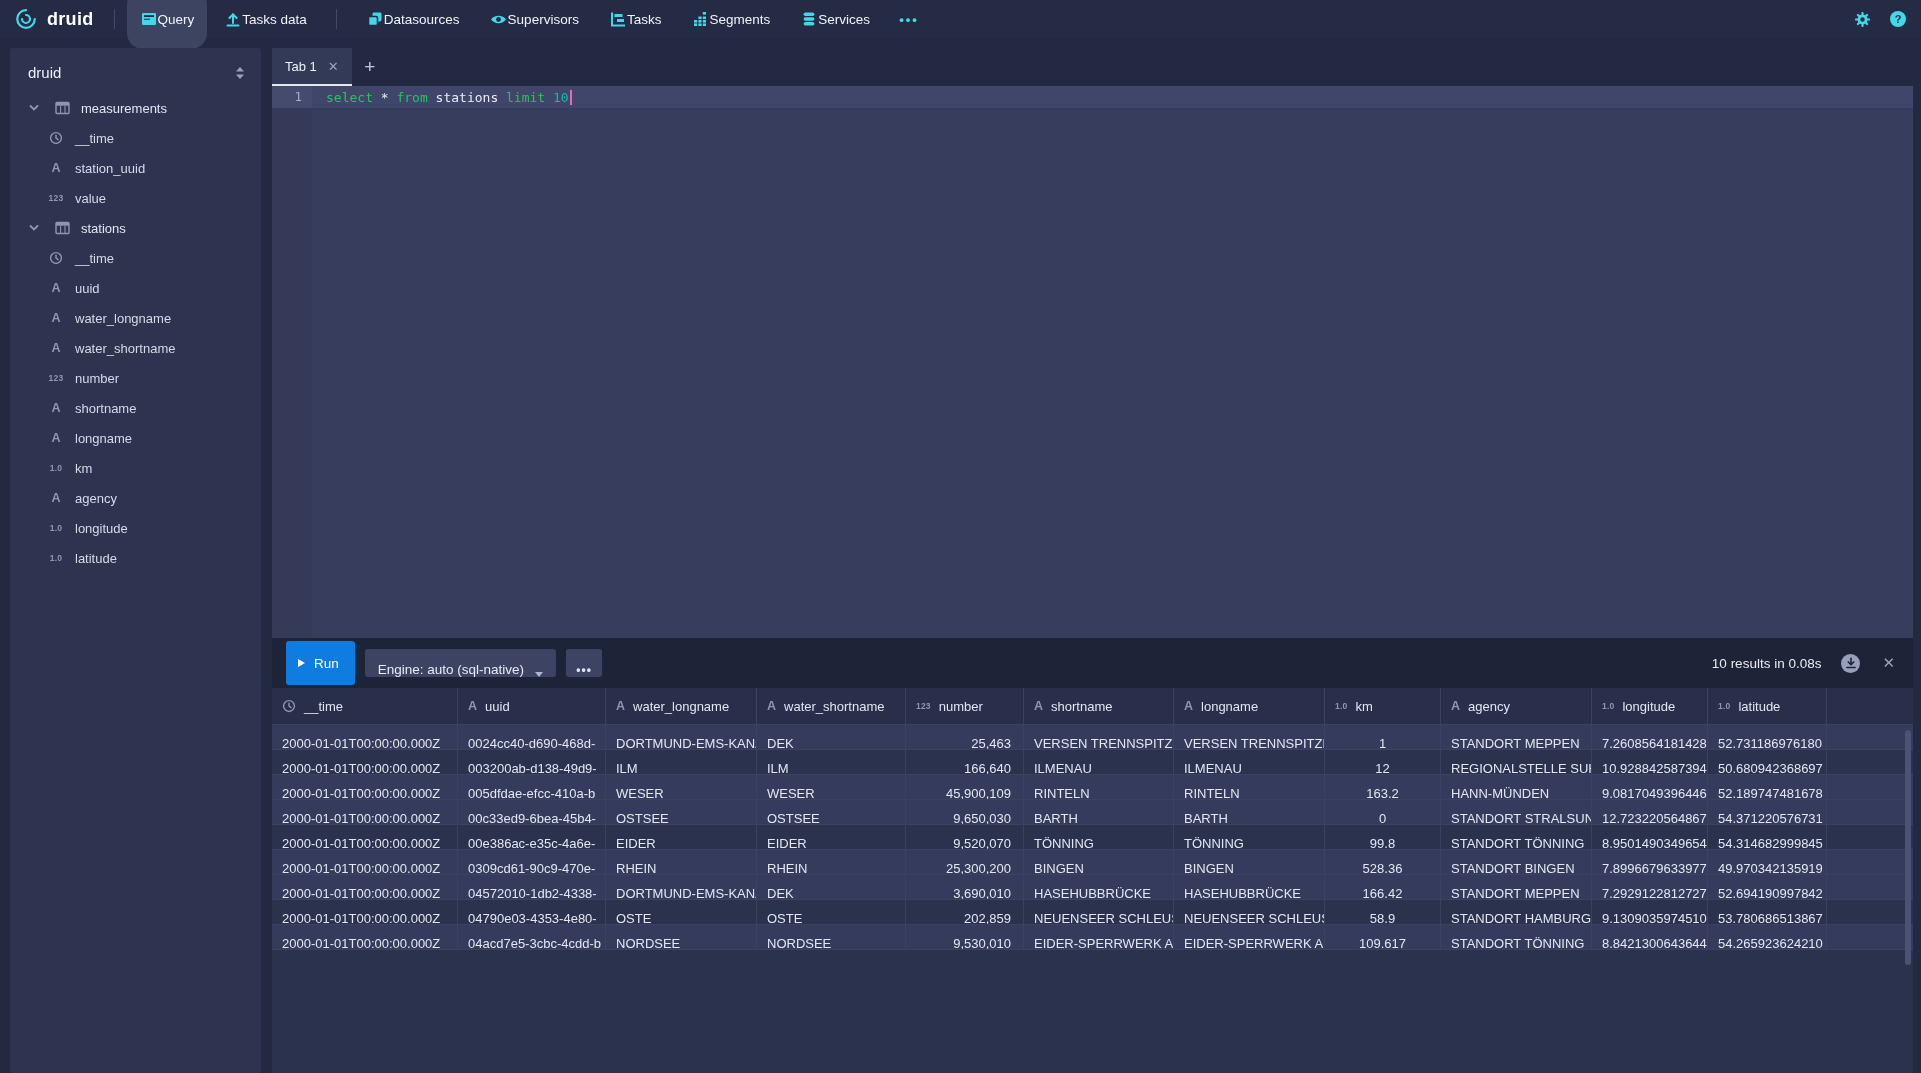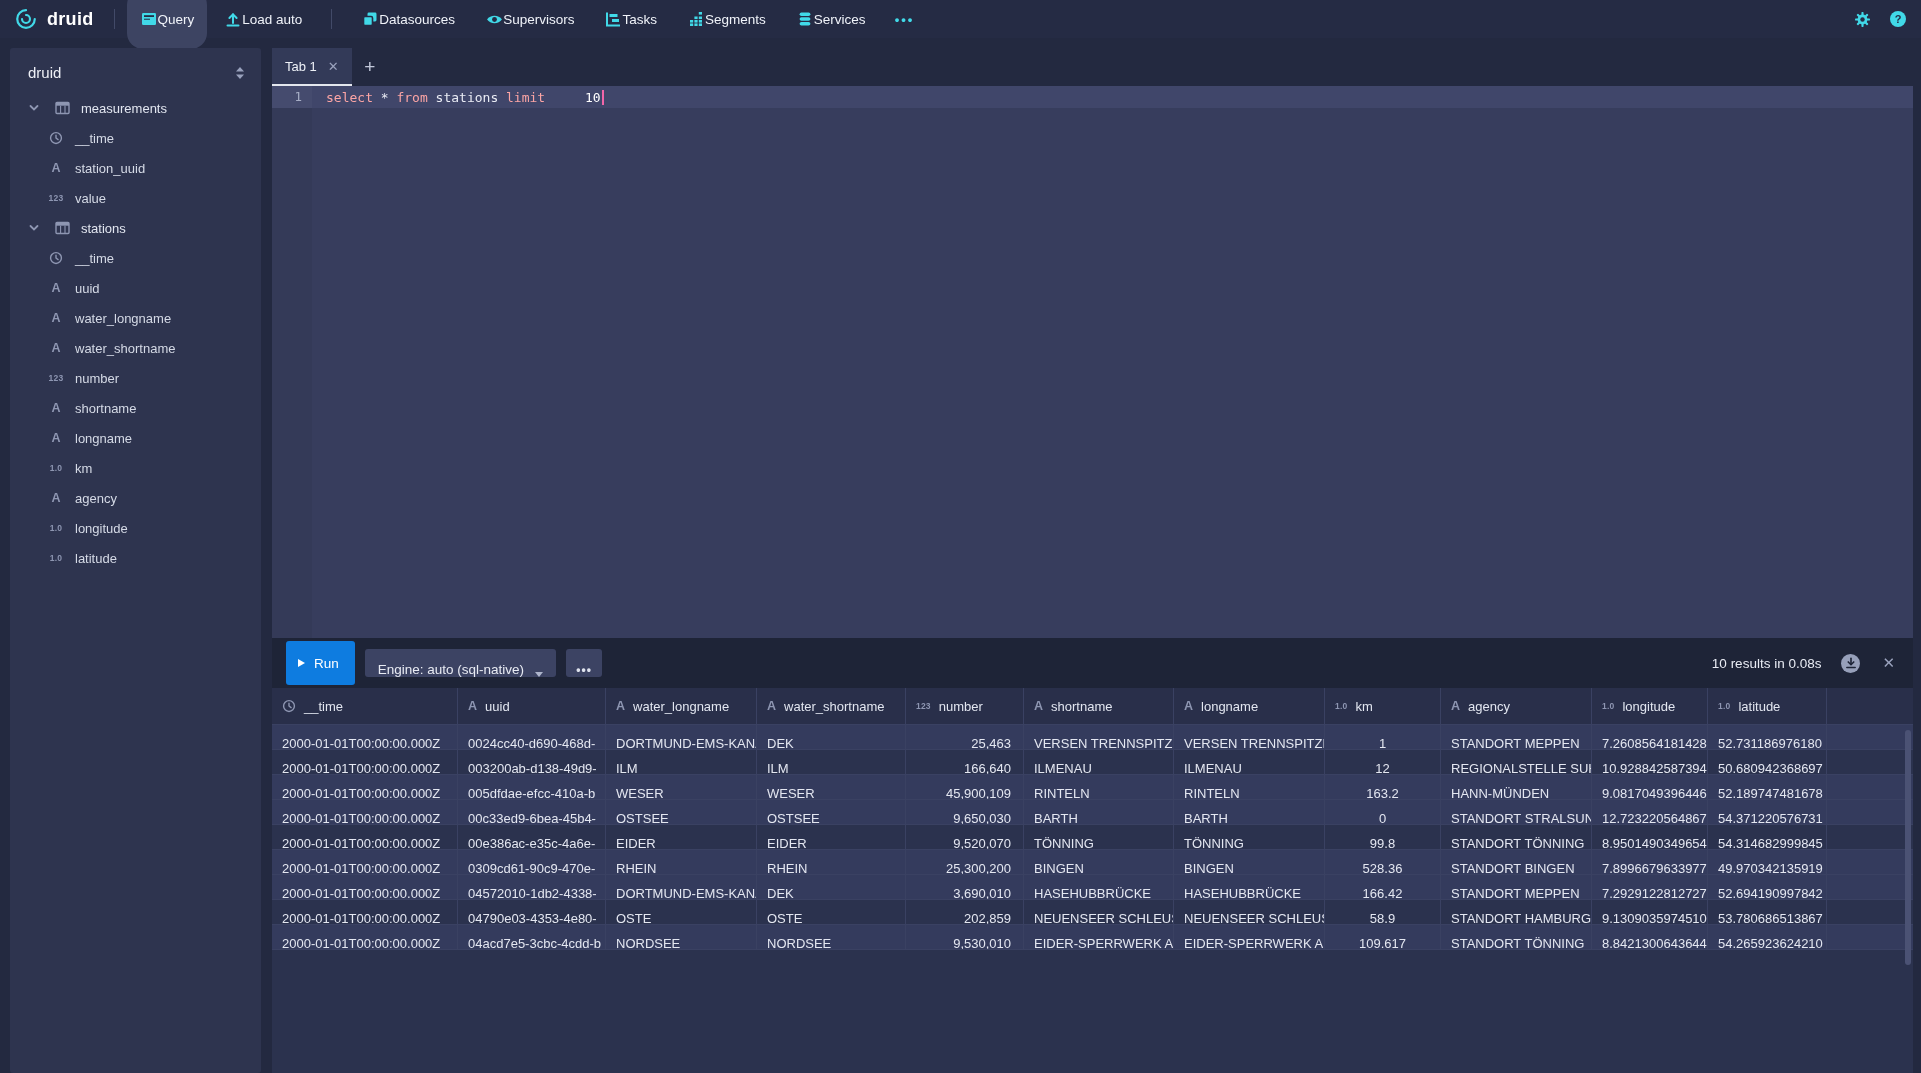--- a/index.html
+++ b/index.html
@@ -45,22 +45,22 @@
   .new-tab { width:36px; display:flex; align-items:center; justify-content:center;
      color:#c2c8da; font-size:19px; cursor:pointer; }
 
   #editor { flex:1; background:#373d5d; position:relative; overflow:hidden; }
   .gutter-strip { position:absolute; left:0; top:0; bottom:0; width:40px; background:#343a58; }
   .code-line { position:relative; display:flex; height:22px; background:#40466a;
      font-family:"DejaVu Sans Mono", monospace; font-size:13px; align-items:center; }
   .gutter-cell { width:40px; flex:none; text-align:right; padding-right:10px;
      color:#a7aec6; background:#454b6e; font-size:12.5px; height:100%; line-height:22px; }
   .code-cell { padding-left:14px; display:flex; align-items:center; white-space:pre; }
-  .tok-keyword { color:#fca5a5; }
-  .tok-number { color:#ffffff;margin-left:32px; }
+  .tok-keyword { color:#22c55e; }
+  .tok-number { color:#14b8a6; }
   .tok-plain, .tok-operator, .tok-identifier { color:#e9ebf4; }
   .cursor { width:2px; height:15px; background:#f266a9; margin-left:1px; }
 
   
   #run-bar { height:50px; flex:none; background:#1e2437; display:flex; align-items:center;
      padding:0 14px; gap:10px; }
   .run-btn { background:#0e7ce0; color:#fff; height:44px; padding:0 16px 0 12px; border-radius:3px;
      display:flex; align-items:center; gap:9px; font-size:13.5px; cursor:pointer; }
   .play-icon { width:0; height:0; border-left:7px solid #fff;
      border-top:4.5px solid transparent; border-bottom:4.5px solid transparent; }
@@ -121,21 +121,21 @@
         <span>Query</span>
       </div>
       <div class="nav-item">
         <span class="icon type-glyph">
           <svg width="16" height="16" viewBox="0 0 16 16" fill="none" stroke="#41d9e8" stroke-width="2" stroke-linecap="round">
             <path d="M8 12V3.5"></path>
             <path d="M4.4 7 8 3.4 11.6 7"></path>
             <path d="M2.5 14.5h11"></path>
           </svg>
         </span>
-        <span>Load auto</span>
+        <span>Tasks data</span>
       </div>
       <div class="nav-divider"></div>
       <div class="nav-item">
         <span class="icon type-glyph">
           <svg width="16" height="16" viewBox="0 0 16 16">
             <rect x="5.5" y="1.5" width="9" height="9" rx="1.4" fill="#41d9e8"></rect>
             <rect x="1.5" y="5.5" width="9" height="9" rx="1.4" fill="#41d9e8" stroke="#252b44" stroke-width="1.6"></rect>
           </svg>
         </span>
         <span>Datasources</span>

